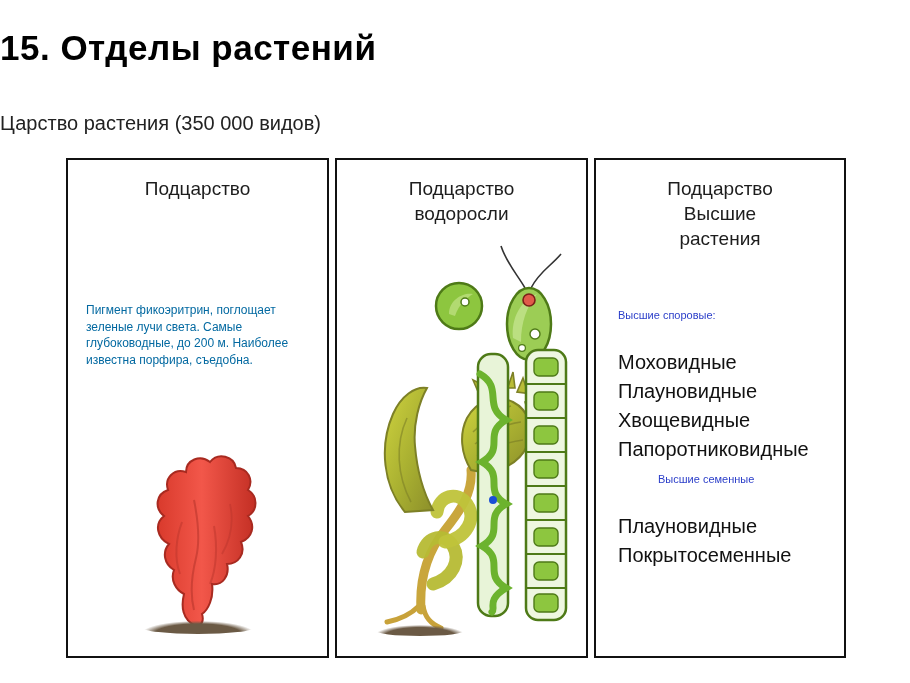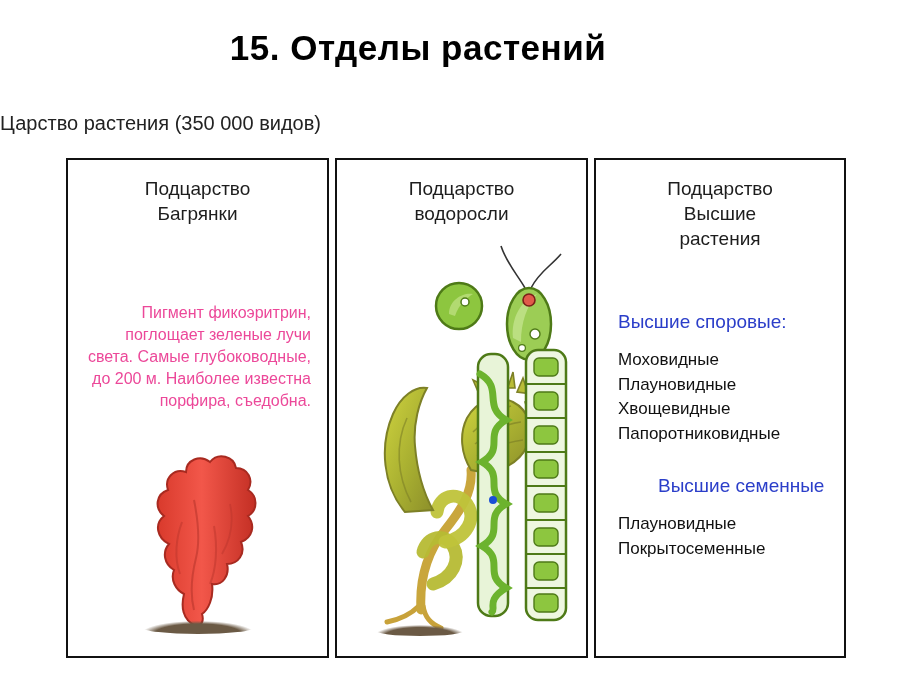--- a/index.html
+++ b/index.html
@@ -18,21 +18,20 @@
   .slide {
     position: relative;
     width: 910px;
     height: 683px;
   }
   .title {
     position: absolute;
     top: 28px;
     left: 0;
     width: 836px;
-    text-align: center;
     font-size: 35px;
     font-weight: bold;
     letter-spacing: 0.5px;
     color: #000000;
   }
   .kingdom-label {
     position: absolute;
     top: 112px;
     left: 0;
     width: 910px;
@@ -60,47 +59,46 @@
   .col-3 { width: 252px; height: 500px; margin-left: 6px; }
 
   .col-head {
     text-align: center;
     font-size: 19px;
     color: #1d1d1d;
     line-height: 1.32;
     padding-top: 16px;
   }
   .body-text {
-    font-size: 16px;
-    color: #ec4899;
+    font-size: 12px;
+    color: #0369a1;
     line-height: 1.38;
-    text-align: right;
   }
   .col1-text {
     position: absolute;
     top: 142px;
     left: 18px;
     width: 225px;
   }
   .col3-block {
     position: absolute;
     left: 22px;
     width: 215px;
   }
   .c3-a { top: 148px; }
   .c3-list1 { top: 188px; }
   .c3-b { top: 312px; margin-left: 40px; }
   .c3-list2 { top: 352px; }
   .list-line {
-    font-size: 17px;
+    font-size: 20px;
     color: #111111;
     line-height: 1.45;
   }
   .heading-blue {
-    font-size: 19px;
+    font-size: 11px;
     color: #2b3ec9;
     line-height: 1.45;
   }
 
   
   .redalga {
     position: absolute;
     left: 56px;
     bottom: 22px;
     width: 150px;
@@ -145,21 +143,20 @@
 
   <div class="title">15. Отделы растений</div>
 
   <div class="kingdom-label">Царство растения (350 000 видов)</div>
 
   <div class="columns">
 
     <div class="col col-1">
       <div class="col-head">
         <div>Подцарство</div>
-        <div>Багрянки</div>
       </div>
 
       <div class="body-text col1-text">Пигмент фикоэритрин, поглощает зеленые лучи света. Самые глубоководные, до 200 м. Наиболее известна порфира, съедобна.</div>
 
       <div class="redalga">
         <svg width="150" height="200" viewBox="0 0 150 200" aria-hidden="true">
           <defs>
             <linearGradient id="redg" x1="0" y1="0" x2="1" y2="0">
               <stop offset="0%" stop-color="#d93a2c"></stop>
               <stop offset="45%" stop-color="#f2574a"></stop>

